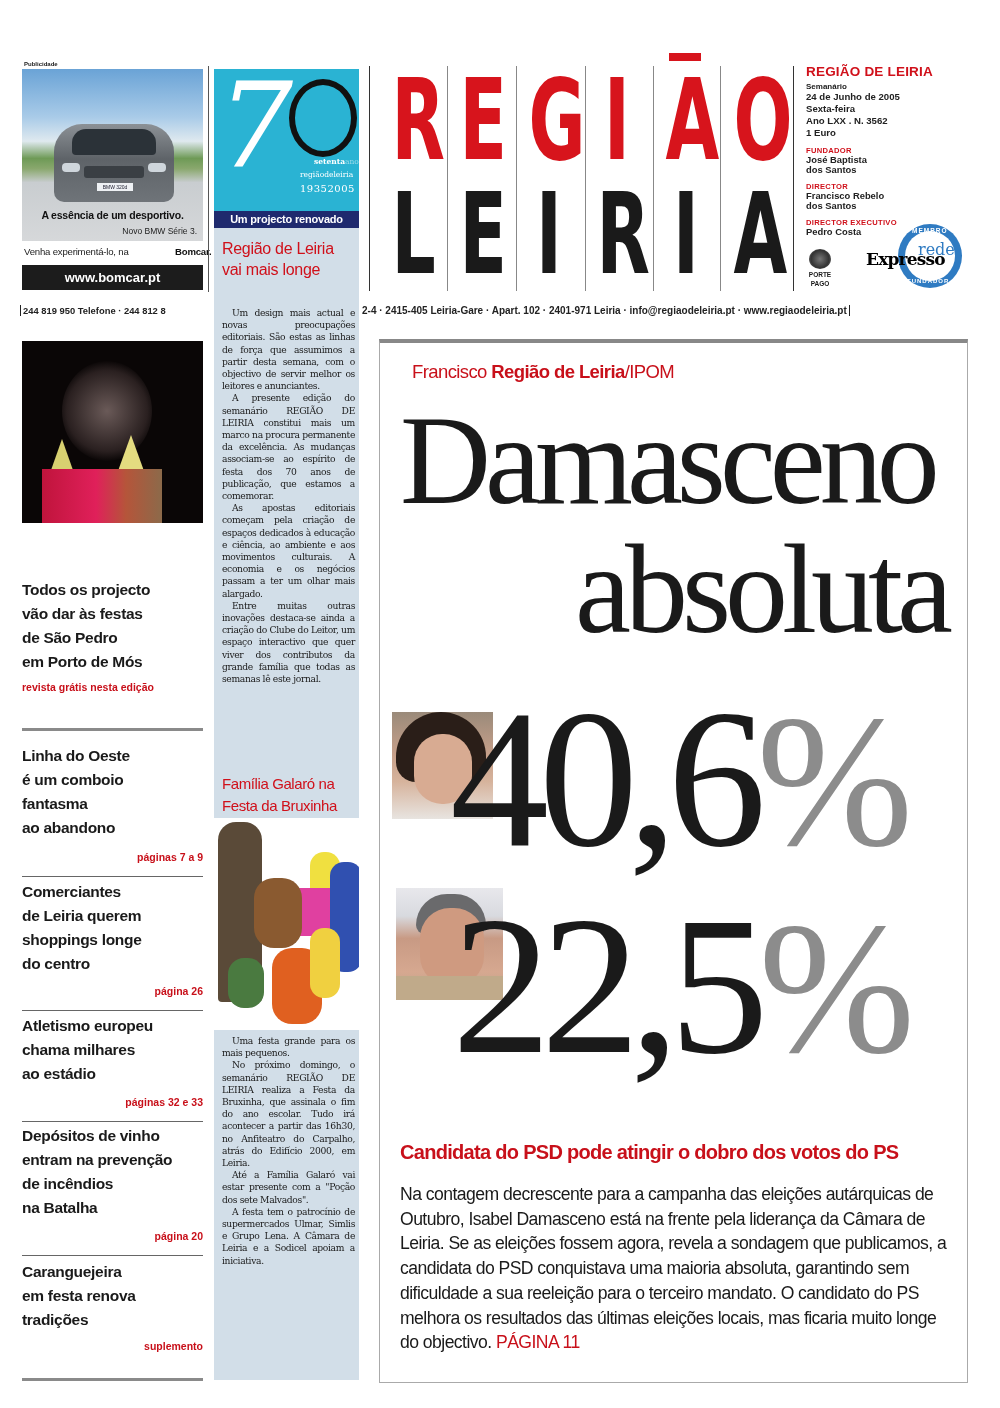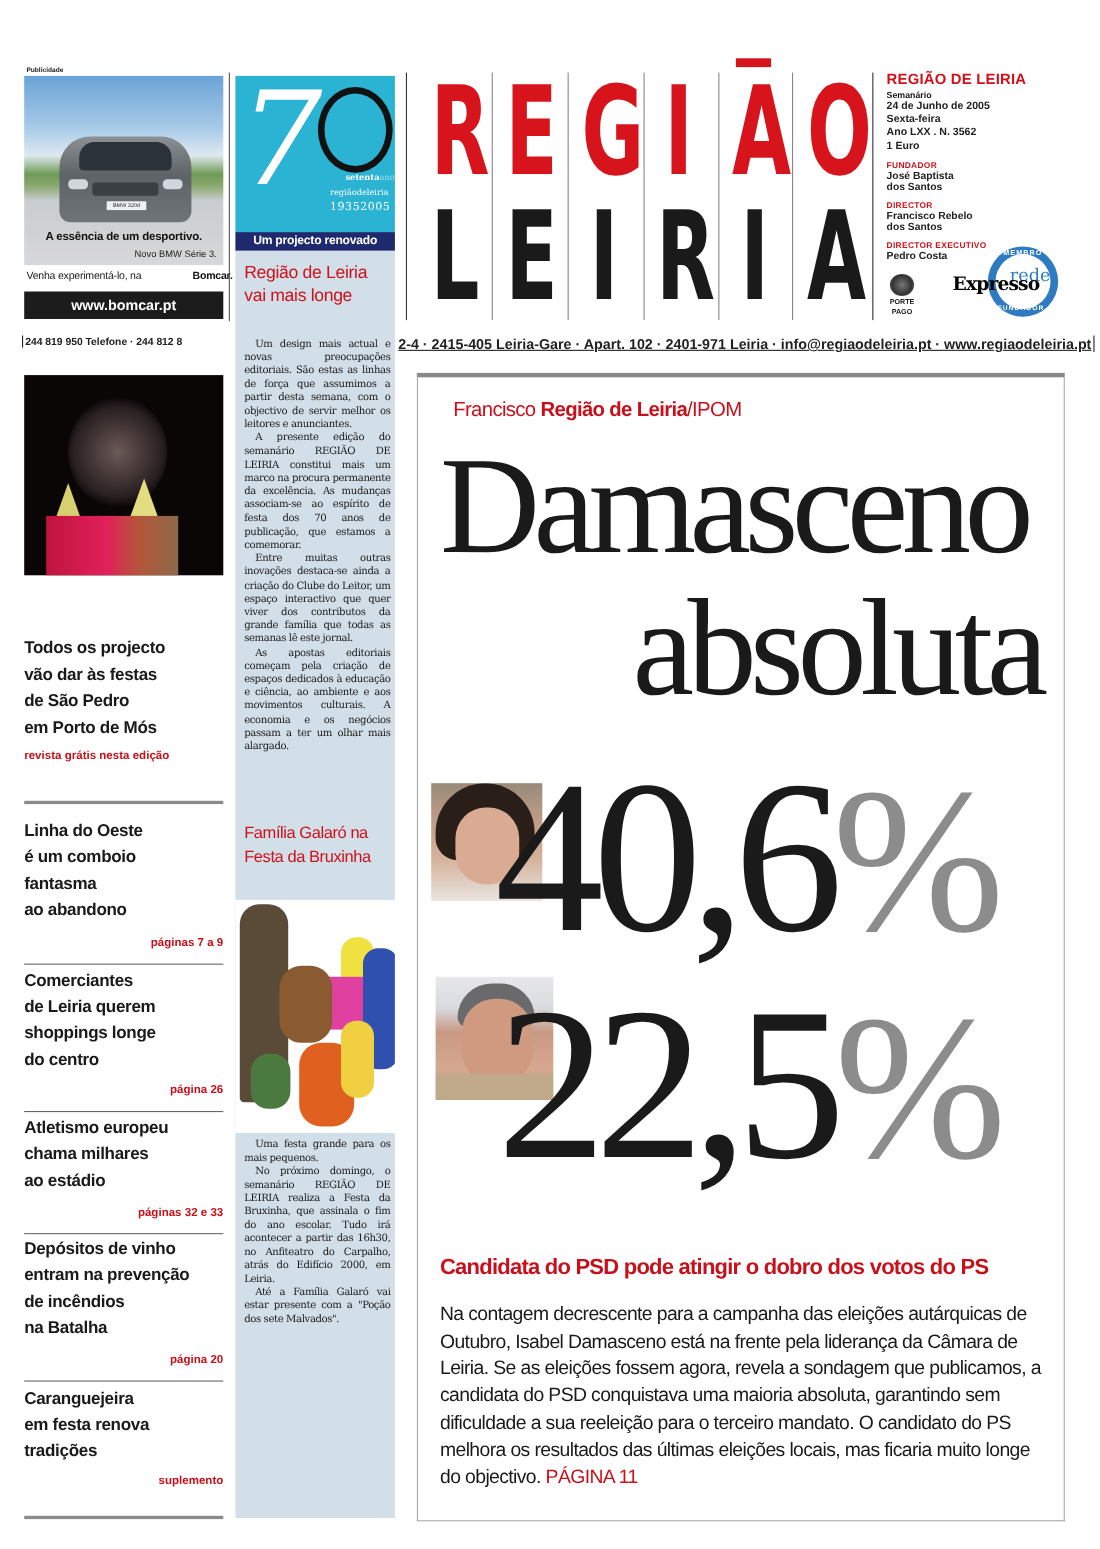--- a/index.html
+++ b/index.html
@@ -38,21 +38,21 @@
   .seventy-t3 { left: 86px; top: 114px; font-family: "DejaVu Serif", serif; font-size: 10px; color:#fff; letter-spacing: 0.5px; }
   .renovado { left: 214px; top: 211px; width: 145px; height: 17px; background: #1f2a6e; color: #fff;
               font-size: 11px; font-weight: bold; text-align: center; line-height: 17px; letter-spacing:-0.2px; }
 
   
   .bluecol { left: 214px; top: 228px; width: 145px; height: 1152px; background: #d2dee8; }
   .bluecol-title { left: 222px; top: 238px; width: 140px; font-size: 16px; color: #d0101a; line-height: 21px; letter-spacing:-0.3px; }
   .bluecol-text { left: 222px; width: 133px; font-family: "DejaVu Serif", serif; font-size: 9.2px; line-height: 12.2px;
                   color:#1a1a1a; text-align: justify; letter-spacing: -0.35px; }
   .bluecol-text p { text-indent: 10px; }
-  .bluecol-sub { left: 222px; top: 747px; width: 140px; font-size: 15px; color: #d0101a; line-height: 22px; letter-spacing:-0.4px; }
+  .bluecol-sub { left: 222px; top: 773px; width: 140px; font-size: 15px; color: #d0101a; line-height: 22px; letter-spacing:-0.4px; }
   .bruxinha-photo { left: 214px; top: 818px; width: 145px; height: 212px; background:#fff; overflow:hidden; }
 
   
   .mast-rule1 { left: 369px; top: 66px; width: 1px; height: 225px; background:#333; }
   .mast-rule2 { left: 793px; top: 66px; width: 1px; height: 225px; background:#333; }
   .mast-top { left: 379px; top: 64px; width: 408px; height: 114px; display: flex; justify-content: space-between; }
   .mast-bot { left: 379px; top: 178px; width: 408px; height: 114px; display: flex; justify-content: space-between; }
   .mast-letter { width: 66px; height: 112px; font-family: "DejaVu Sans", sans-serif; font-weight: bold;
                  font-size: 112px; line-height: 112px; text-align:center; transform: scaleX(0.62); transform-origin: center; }
   .mast-top .mast-letter { color: #d7141c; }
@@ -71,21 +71,21 @@
   .porte-stamp { width: 22px; height: 20px; margin: 0 auto; border-radius: 50%;
                  background: radial-gradient(circle,#777 0%,#333 60%,#888 100%); }
   .porte-txt { font-size: 6.5px; font-weight: bold; line-height: 7px; margin-top: 2px; }
   .rede-badge { left: 898px; top: 224px; width: 64px; height: 64px; border-radius: 50%; background: #2f7bc2; }
   .rede-inner { left: 7px; top: 7px; width: 50px; height: 50px; border-radius: 50%; background: #fff; }
   .rede-membro { left: 14px; top: 3px; font-size: 6.5px; font-weight: bold; color:#fff; letter-spacing:1px; }
   .rede-fund { left: 9px; top: 54px; font-size: 6px; font-weight: bold; color:#fff; letter-spacing:1px; }
   .rede-word { left: 20px; top: 16px; font-family: "DejaVu Serif", serif; font-size: 16px; color:#2f7bc2; }
   .expresso { left: 866px; top: 249px; font-family: "DejaVu Serif", serif; font-weight: bold; font-size: 17px; color:#000000; letter-spacing:-0.8px; }
   .contact-left { left: 20px; top: 305px; font-size: 9.4px; font-weight: bold; color:#222; white-space:nowrap; border-left:1px solid #222; padding-left:2px; }
-  .contact-right { left: 362px; top: 305px; font-size: 13px; font-weight: bold; color:#222; white-space:nowrap; border-right:1px solid #222; padding-right:2px;text-decoration:underline; }
+  .contact-right { left: 362px; top: 305px; font-size: 10px; font-weight: bold; color:#222; white-space:nowrap; border-right:1px solid #222; padding-right:2px; }
 
   
   .festas { left: 22px; top: 341px; width: 181px; height: 182px; background: #0a0606; overflow:hidden; }
   .castle { left: 20px; top: 128px; width: 120px; height: 58px; background: linear-gradient(90deg,#c0143c 0%,#e0205a 45%,#b5553a 70%,#8c6a4a 100%); }
   .tower1 { left: 28px; top: 98px; width: 0; height: 0; border-left: 12px solid transparent; border-right: 12px solid transparent; border-bottom: 34px solid #d8d070; }
   .tower2 { left: 96px; top: 94px; width: 0; height: 0; border-left: 13px solid transparent; border-right: 13px solid transparent; border-bottom: 36px solid #e4dc80; }
   .smoke { left: 40px; top: 20px; width: 90px; height: 100px; border-radius: 50%; background: radial-gradient(circle,#6a5a58 0%,#2a2020 60%,transparent 75%); }
   .festas-bar { left: 0; top: 186px; width: 181px; height: 41px; background: #120c0a; border-top:1px solid #5a3a2a; }
   .festas-t1 { left: 8px; top: 188px; font-family: "DejaVu Serif", serif; font-size: 14.5px; color:#e8d890; letter-spacing: 0.4px; }
   .festas-t2 { left: 8px; top: 208px; font-family: "DejaVu Serif", serif; font-size: 7.5px; color:#e8d890; }
@@ -209,41 +209,42 @@
   <div class="abs rede-fund">FUNDADOR</div>
 </div>
 <div class="abs expresso">Expresso</div>
 
 <div class="abs contact-left">244 819 950 Telefone · 244 812 8</div>
 <div class="abs contact-right">2-4 · 2415-405 Leiria-Gare · Apart. 102 · 2401-971 Leiria · info@regiaodeleiria.pt · www.regiaodeleiria.pt</div>
 
 <div class="abs bluecol-text" style="top:307px;">
   <p>Um design mais actual e novas preocupações editoriais. São estas as linhas de força que assumimos a partir desta semana, com o objectivo de servir melhor os leitores e anunciantes.</p>
   <p>A presente edição do semanário REGIÃO DE LEIRIA constitui mais um marco na procura permanente da excelência. As mudanças associam-se ao espírito de festa dos 70 anos de publicação, que estamos a comemorar.</p>
+  <p>As apostas editoriais começam pela criação de espaços dedicados à educação e ciência, ao ambiente e aos movimentos culturais. A economia e os negócios passam a ter um olhar mais alargado.</p>
   <p>Entre muitas outras inovações destaca-se ainda a criação do Clube do Leitor, um espaço interactivo que quer viver dos contributos da grande família que todas as semanas lê este jornal.</p>
-  <p>As apostas editoriais começam pela criação de espaços dedicados à educação e ciência, ao ambiente e aos movimentos culturais. A economia e os negócios passam a ter um olhar mais alargado.</p>
 </div>
 <div class="abs bluecol-sub">
   <div>Família Galaró na</div>
   <div>Festa da Bruxinha</div>
 </div>
 <div class="abs bruxinha-photo">
   <div class="abs" style="left:4px;top:4px;width:44px;height:180px;background:#5a4a38;border-radius:18px 18px 4px 4px;"></div>
   <div class="abs" style="left:96px;top:34px;width:30px;height:60px;background:#f0e040;border-radius:14px;"></div>
   <div class="abs" style="left:82px;top:70px;width:34px;height:48px;background:#e040a0;"></div>
   <div class="abs" style="left:116px;top:44px;width:32px;height:110px;background:#3050b0;border-radius:14px;"></div>
   <div class="abs" style="left:40px;top:60px;width:48px;height:70px;background:#8a5a30;border-radius:20px;"></div>
   <div class="abs" style="left:14px;top:140px;width:36px;height:50px;background:#4a7a40;border-radius:16px;"></div>
   <div class="abs" style="left:58px;top:130px;width:50px;height:76px;background:#e06020;border-radius:20px;"></div>
   <div class="abs" style="left:96px;top:110px;width:30px;height:70px;background:#f0d040;border-radius:14px;"></div>
 </div>
 <div class="abs bluecol-text" style="top:1035px;">
   <p>Uma festa grande para os mais pequenos.</p>
   <p>No próximo domingo, o semanário REGIÃO DE LEIRIA realiza a Festa da Bruxinha, que assinala o fim do ano escolar. Tudo irá acontecer a partir das 16h30, no Anfiteatro do Carpalho, atrás do Edifício 2000, em Leiria.</p>
   <p>Até a Família Galaró vai estar presente com a "Poção dos sete Malvados".</p>
+  <p>A festa tem o patrocínio de supermercados Ulmar, Simlis e Grupo Lena. A Câmara de Leiria e a Sodicel apoiam a iniciativa.</p>
 </div>
 
 <div class="abs festas">
   <div class="abs smoke"></div>
   <div class="abs tower1"></div>
   <div class="abs tower2"></div>
   <div class="abs castle"></div>
   <div class="abs festas-bar"></div>
   <div class="abs festas-t1">Festas de S. Pedro</div>
   <div class="abs festas-t2">Porto de Mós  •  2005</div>

